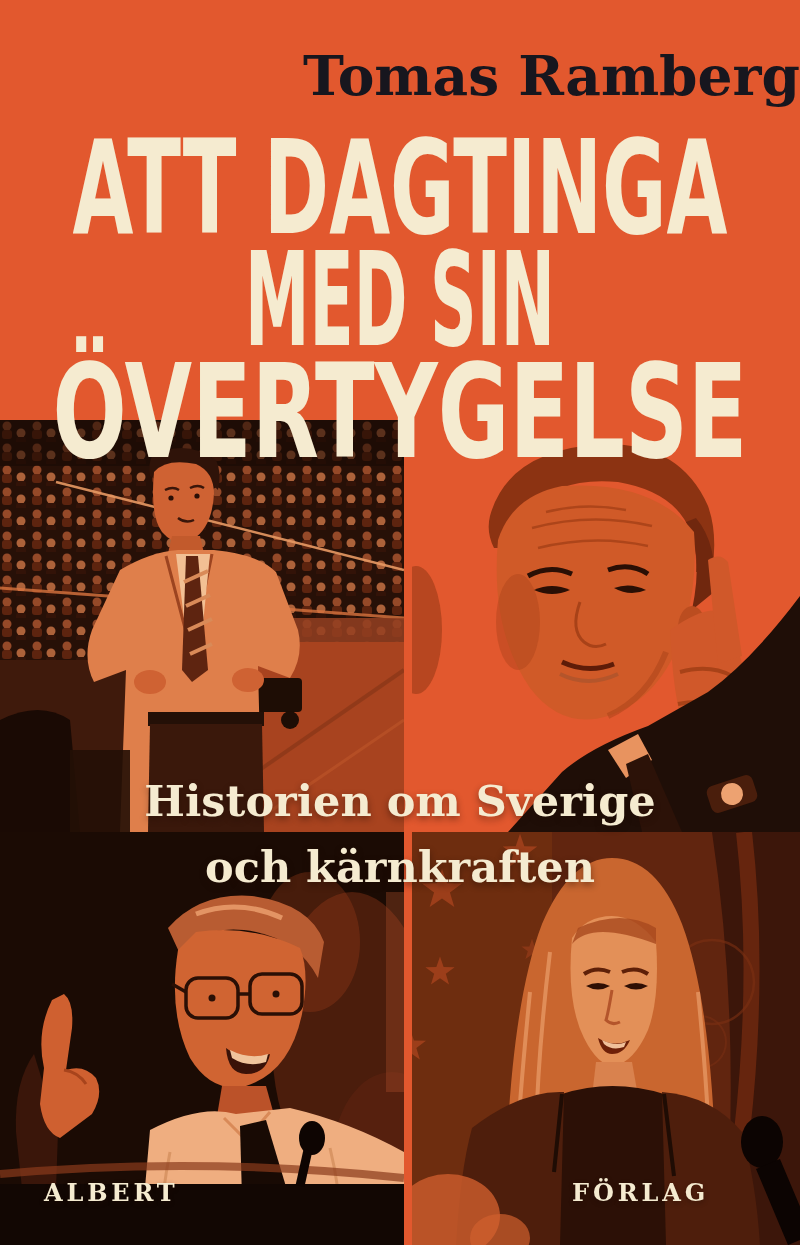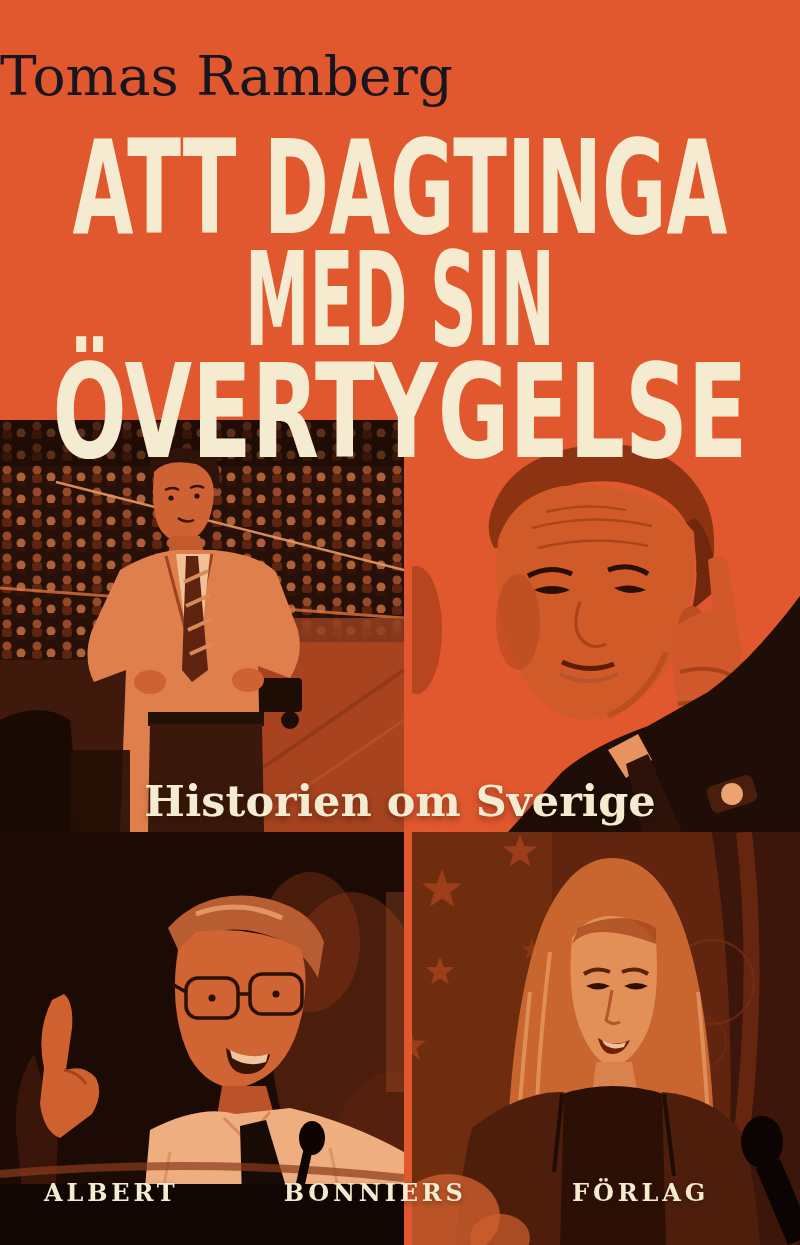--- a/index.html
+++ b/index.html
@@ -17,22 +17,22 @@
   }
   .photo{position:absolute;line-height:0;}
   .photo svg{display:block;}
   .photo-tl{left:0;top:420px;}
   .photo-tr{left:412px;top:420px;}
   .photo-bl{left:0;top:832px;}
   .photo-br{left:412px;top:832px;}
 
   .author{
     position:absolute;top:44px;left:0;width:100%;
-    text-align:left;
-    font-size:55px;line-height:64px;font-weight:400;
+    text-align:right;
+    font-size:55px;line-height:64px;font-weight:700;
     color:var(--ink);
     letter-spacing:0px;
     z-index:4;
   }
   .title-svg{
     position:absolute;top:0;left:0;
     z-index:3;
   }
   .title-svg text{
     font-family:"DejaVu Sans","Liberation Sans",sans-serif;
@@ -244,21 +244,21 @@
   <div class="author">Tomas Ramberg</div>
 
   <svg class="title-svg" width="800" height="480" viewBox="0 0 800 480">
     <text x="400" y="233" font-size="130" text-anchor="middle" textLength="655" lengthAdjust="spacingAndGlyphs">ATT DAGTINGA</text>
     <text x="400" y="345" font-size="130" text-anchor="middle" textLength="310" lengthAdjust="spacingAndGlyphs">MED SIN</text>
     <text x="400" y="457" font-size="130" text-anchor="middle" textLength="695" lengthAdjust="spacingAndGlyphs">ÖVERTYGELSE</text>
   </svg>
 
   <div class="subtitle">
     <div>Historien om Sverige</div>
+    <div>och kärnkraften</div>
   </div>
 
   <div class="publisher">
     <span>ALBERT</span>
-    <span>BONNIERS</span>
     <span>FÖRLAG</span>
   </div>
 
 </div>
 
 </body></html>

